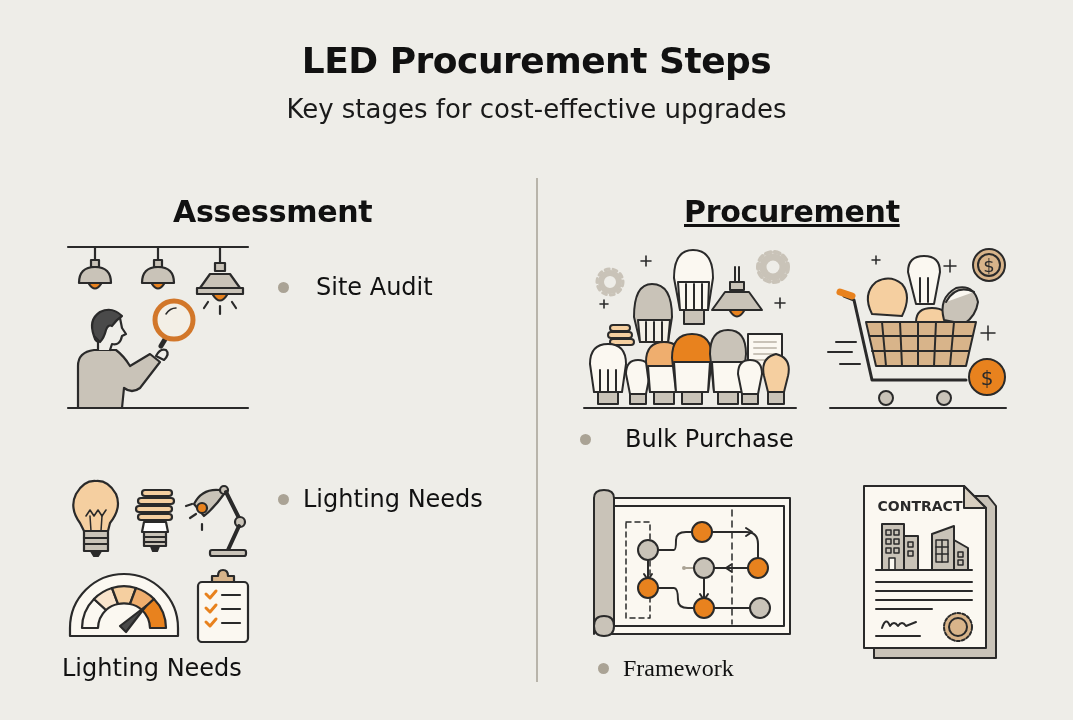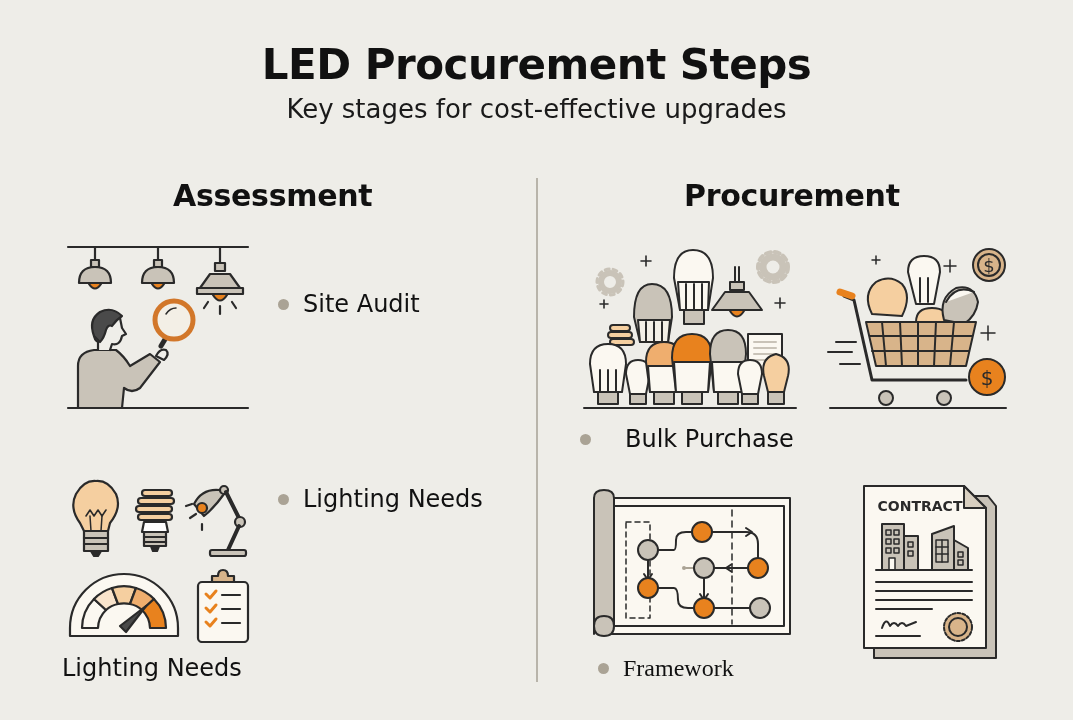--- a/index.html
+++ b/index.html
@@ -5,28 +5,28 @@
   * { box-sizing: border-box; margin: 0; padding: 0; }
   html, body { width: 1073px; height: 720px; overflow: hidden; }
   body {
     background: #eeede8;
     font-family: "DejaVu Sans", "Liberation Sans", sans-serif;
     color: #111;
     position: relative;
   }
   .title {
     position: absolute; left: 0; width: 1073px; top: 40px;
-    text-align: center; font-size: 42px; font-weight: bold; letter-spacing: -0.5px;
+    text-align: center; font-size: 36px; font-weight: bold; letter-spacing: -0.5px;
   }
   .subtitle {
     position: absolute; left: 0; width: 1073px; top: 94px;
     text-align: center; font-size: 26px; font-weight: normal; color: #1a1a1a;
   }
   .section-heading {
-    position: absolute; top: 178px; font-size: 30px; font-weight: bold; letter-spacing: -0.3px;
+    position: absolute; top: 194px; font-size: 30px; font-weight: bold; letter-spacing: -0.3px;
   }
   .divider {
     position: absolute; left: 536px; top: 178px; width: 2px; height: 504px;
     background: #b8b4aa;
   }
   .bullet-label {
     position: absolute; font-size: 24px; display: flex; align-items: center;
   }
   .bullet-dot {
     width: 11px; height: 11px; border-radius: 50%; background: #aaa395;
@@ -35,21 +35,21 @@
   .plain-label { position: absolute; font-size: 24px; }
   .illus { position: absolute; }
 </style>
 </head>
 <body>
 
 <div class="title">LED Procurement Steps</div>
 <div class="subtitle">Key stages for cost-effective upgrades</div>
 
 <div class="section-heading" style="left:173px;">Assessment</div>
-<div class="section-heading" style="left:684px;">Procurement</div>
+<div class="section-heading" style="left:684px;text-decoration:underline;">Procurement</div>
 
 <div class="divider"></div>
 
 <svg class="illus" style="left:64px;top:238px;" width="190" height="175" viewBox="0 0 190 175">
   <g stroke="#2a2a2a" stroke-width="2.2" fill="none" stroke-linejoin="round" stroke-linecap="round">
     <line x1="4" y1="9" x2="184" y2="9"></line>
 
     <line x1="31" y1="9" x2="31" y2="22"></line>
     <rect x="27" y="22" width="8" height="7" fill="#c9c3b8"></rect>
     <path d="M15 45 Q15 29 31 29 Q47 29 47 45 Z" fill="#c9c3b8"></path>
@@ -74,21 +74,21 @@
     <path d="M30 98 Q24 82 36 74 Q48 68 58 78 Q52 82 48 88 Q44 86 42 92 Q40 100 36 104 Z" fill="#4a4a4a"></path>
 
     <line x1="97" y1="108" x2="103" y2="98" stroke-width="5"></line>
     <circle cx="110" cy="82" r="19" fill="#f3efe6" stroke="#2a2a2a"></circle>
     <circle cx="110" cy="82" r="19" fill="none" stroke="#d2772a" stroke-width="5"></circle>
     <path d="M102 76 Q106 70 112 70" stroke="#2a2a2a" stroke-width="1.5"></path>
     <path d="M92 118 Q96 110 102 112 Q106 116 100 122 Z" fill="#efeee9"></path>
     <line x1="4" y1="170" x2="184" y2="170"></line>
   </g>
 </svg>
-<div class="bullet-label" style="left:278px;top:290px;">
+<div class="bullet-label" style="left:278px;top:273px;gap:13px;">
   <span class="bullet-dot"></span>
   <span>Site Audit</span>
 </div>
 
 <svg class="illus" style="left:64px;top:478px;" width="190" height="165" viewBox="0 0 190 165">
   <g stroke="#2a2a2a" stroke-width="2.2" fill="none" stroke-linejoin="round" stroke-linecap="round">
 
     <path d="M16 45 Q5 30 12 16 Q20 2 32 3 Q44 2 52 16 Q58 30 46 45 L44 53 L20 53 Z" fill="#f5cfa0"></path>
     <path d="M22 38 L26 32 L30 38 L34 32 L38 38 L42 32" stroke-width="1.6"></path>
     <line x1="26" y1="38" x2="27" y2="53" stroke-width="1.5"></line>

